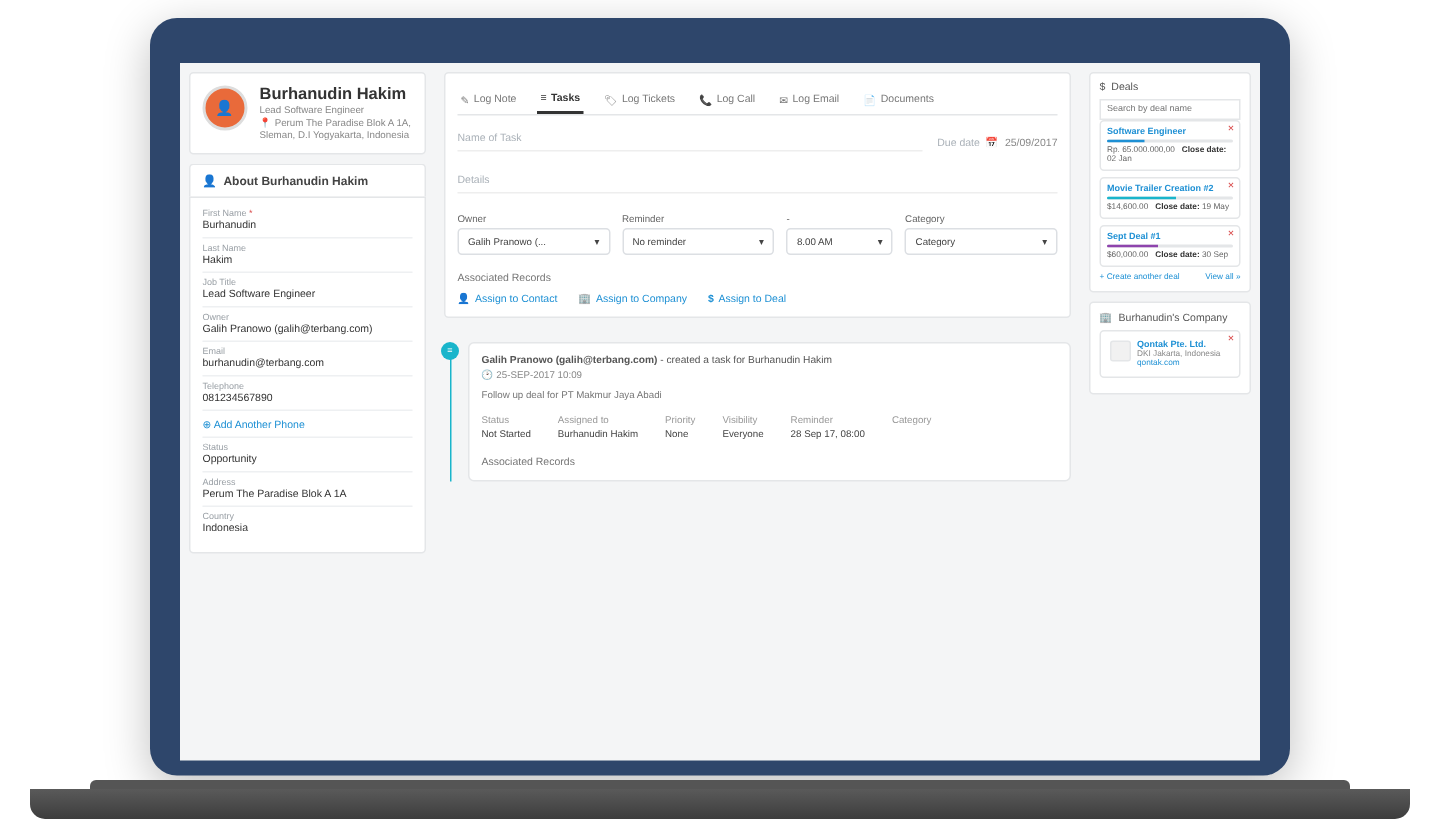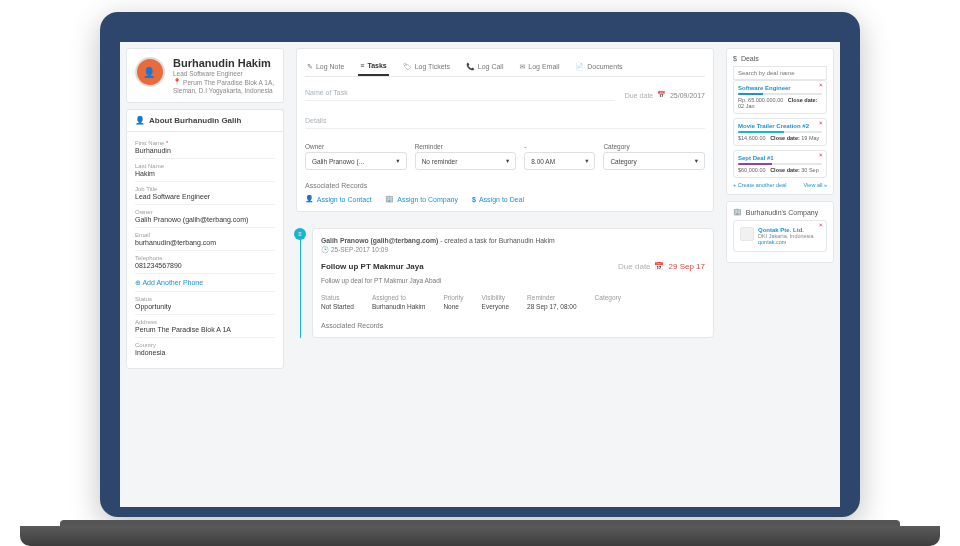--- a/index.html
+++ b/index.html
@@ -76,21 +76,21 @@
         <div>
           <div class="name-big">Burhanudin Hakim</div>
           <div class="sub">Lead Software Engineer</div>
           <div class="sub">📍 <span>Perum The Paradise Blok A 1A,</span></div>
           <div class="sub">Sleman, D.I Yogyakarta, Indonesia</div>
         </div>
       </div>
 
       <div class="about-title">
         <span>👤</span>
-        <span>About Burhanudin Galih</span>
+        <span>About Burhanudin Hakim</span>
       </div>
       <div class="field-list">
         <div class="field">
           <div class="flabel"><span>First Name</span> <span class="req">*</span></div>
           <div class="fvalue">Burhanudin</div>
         </div>
         <div class="field">
           <div class="flabel">Last Name</div>
           <div class="fvalue">Hakim</div>
         </div>
@@ -217,28 +217,20 @@
         </div>
       </div>
 
       <div class="timeline">
         <div class="t-dot">≡</div>
         <div class="t-card">
           <div style="font-size:6.8px;color:#555;">
             <b>Galih Pranowo (galih@terbang.com)</b><span> - created a task for Burhanudin Hakim</span>
           </div>
           <div class="t-meta" style="margin-top:2px;"><span>🕑</span> <span>25-SEP-2017 10:09</span></div>
-          <div class="t-title-row">
-            <div class="t-title">Follow up PT Makmur Jaya</div>
-            <div style="color:#aab1b8;display:flex;gap:4px;align-items:center;">
-              <span>Due date</span>
-              <span>📅</span>
-              <span class="due-red">29 Sep 17</span>
-            </div>
-          </div>
           <div class="t-desc">Follow up deal for PT Makmur Jaya Abadi</div>
           <div class="t-grid">
             <div class="t-col">
                 <div class="h">Status</div>
                 <div class="v">Not Started</div>
               </div>
             <div class="t-col">
                 <div class="h">Assigned to</div>
                 <div class="v">Burhanudin Hakim</div>
               </div>

